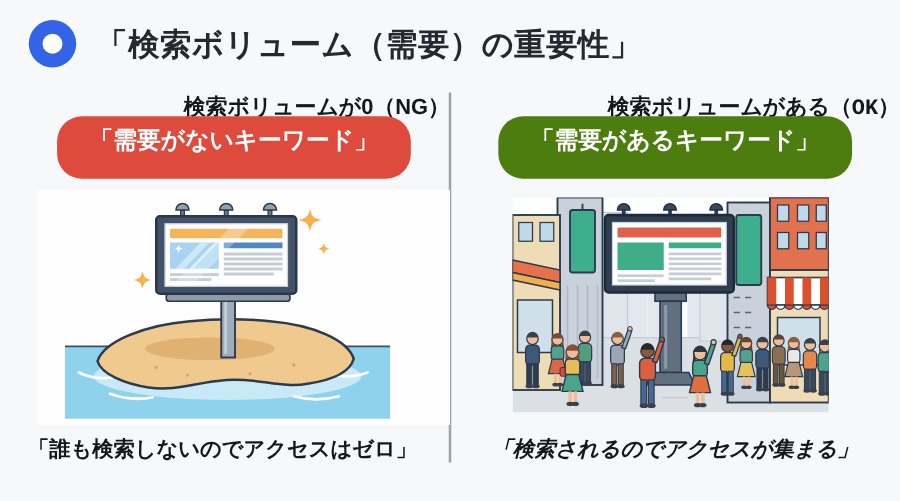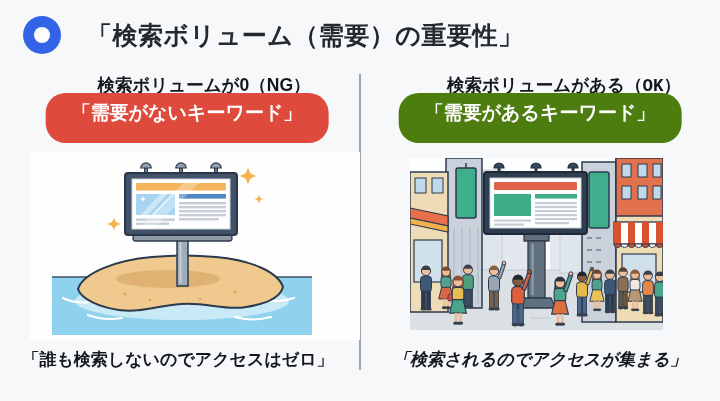--- a/index.html
+++ b/index.html
@@ -1,22 +1,22 @@
 <!DOCTYPE html>
 <html><head>
 <meta charset="utf-8">
 <style>
   html,body{margin:0;padding:0;}
   body{width:720px;height:401px;background:#F7F8FA;font-family:"Liberation Sans","DejaVu Sans",sans-serif;}
   .canvas{position:relative;width:720px;height:401px;background:#F7F8FA;overflow:hidden;}
-  .header{position:absolute;left:23px;top:16px;display:flex;align-items:center;gap:26px;}
+  .header{position:absolute;left:23px;top:16px;display:flex;align-items:center;gap:16px;}
   .bullet{width:38px;height:38px;border-radius:50%;background:#3363E6;position:relative;flex:0 0 auto;}
   .bullet-hole{position:absolute;left:11px;top:11px;width:16px;height:16px;border-radius:50%;background:#FDFDFE;}
   .title{font-size:25px;font-weight:700;color:#23292F;letter-spacing:.5px;white-space:nowrap;}
-  .col-heading{position:absolute;top:73px;width:360px;text-align:center;font-size:17.5px;font-weight:700;color:#14181D;padding-left:24px;}
+  .col-heading{position:absolute;top:73px;width:360px;text-align:right;font-size:17.5px;font-weight:700;color:#14181D;}
   .col-heading.left{left:0;} .col-heading.right{left:360px;font-family:Liberation Mono, monospace;}
   .pill{position:absolute;top:93px;height:50px;line-height:39px;border-radius:20px;padding:0 26px;
         font-size:19px;font-weight:700;color:#FFFFFF;white-space:nowrap;transform:translateX(-50%);}
   .pill.red{left:187px;background:#DE4B3D;}
   .pill.green{left:540px;background:#4d7c0f;}
   .caption{position:absolute;top:348px;width:360px;text-align:center;font-size:17px;font-weight:700;color:#14181D;white-space:nowrap;}
   .caption.left{left:-2px;} .caption.right{left:360px;font-style:italic;}
   .divider{position:absolute;left:359px;top:74px;width:2px;height:296px;background:#9DA3AB;}
   .illus{position:absolute;}
   .illus.left{left:30px;top:152px;}

